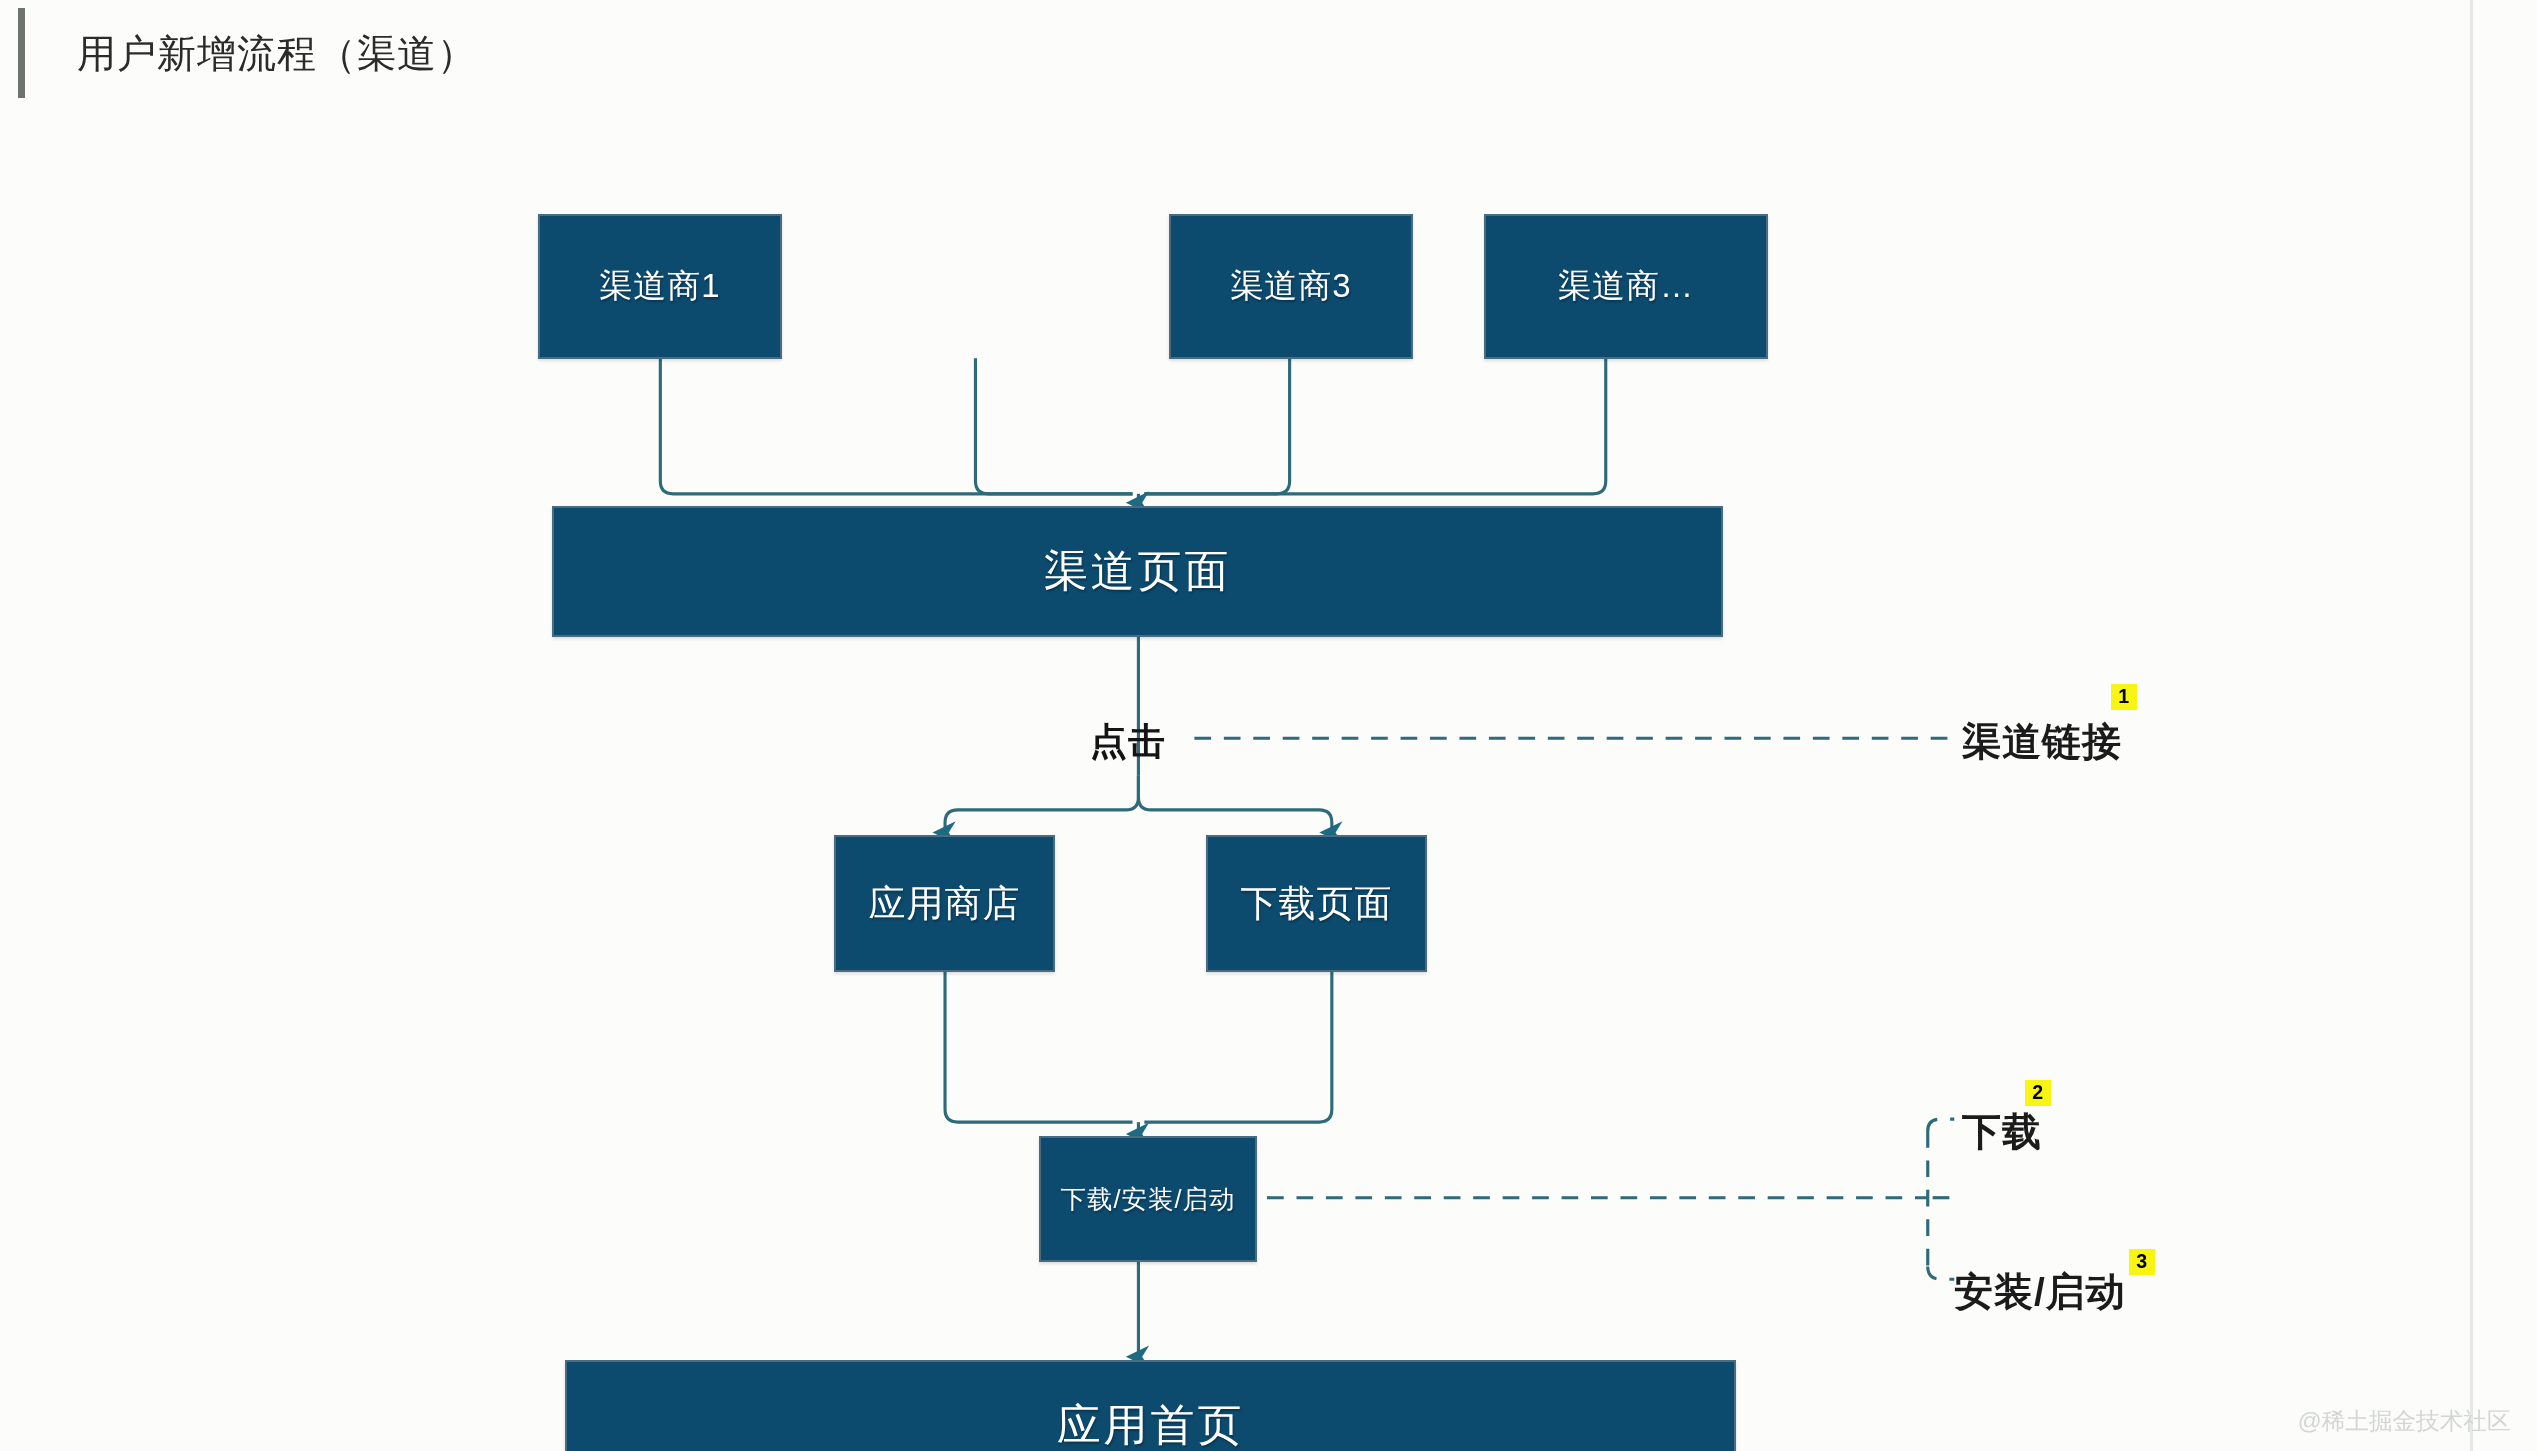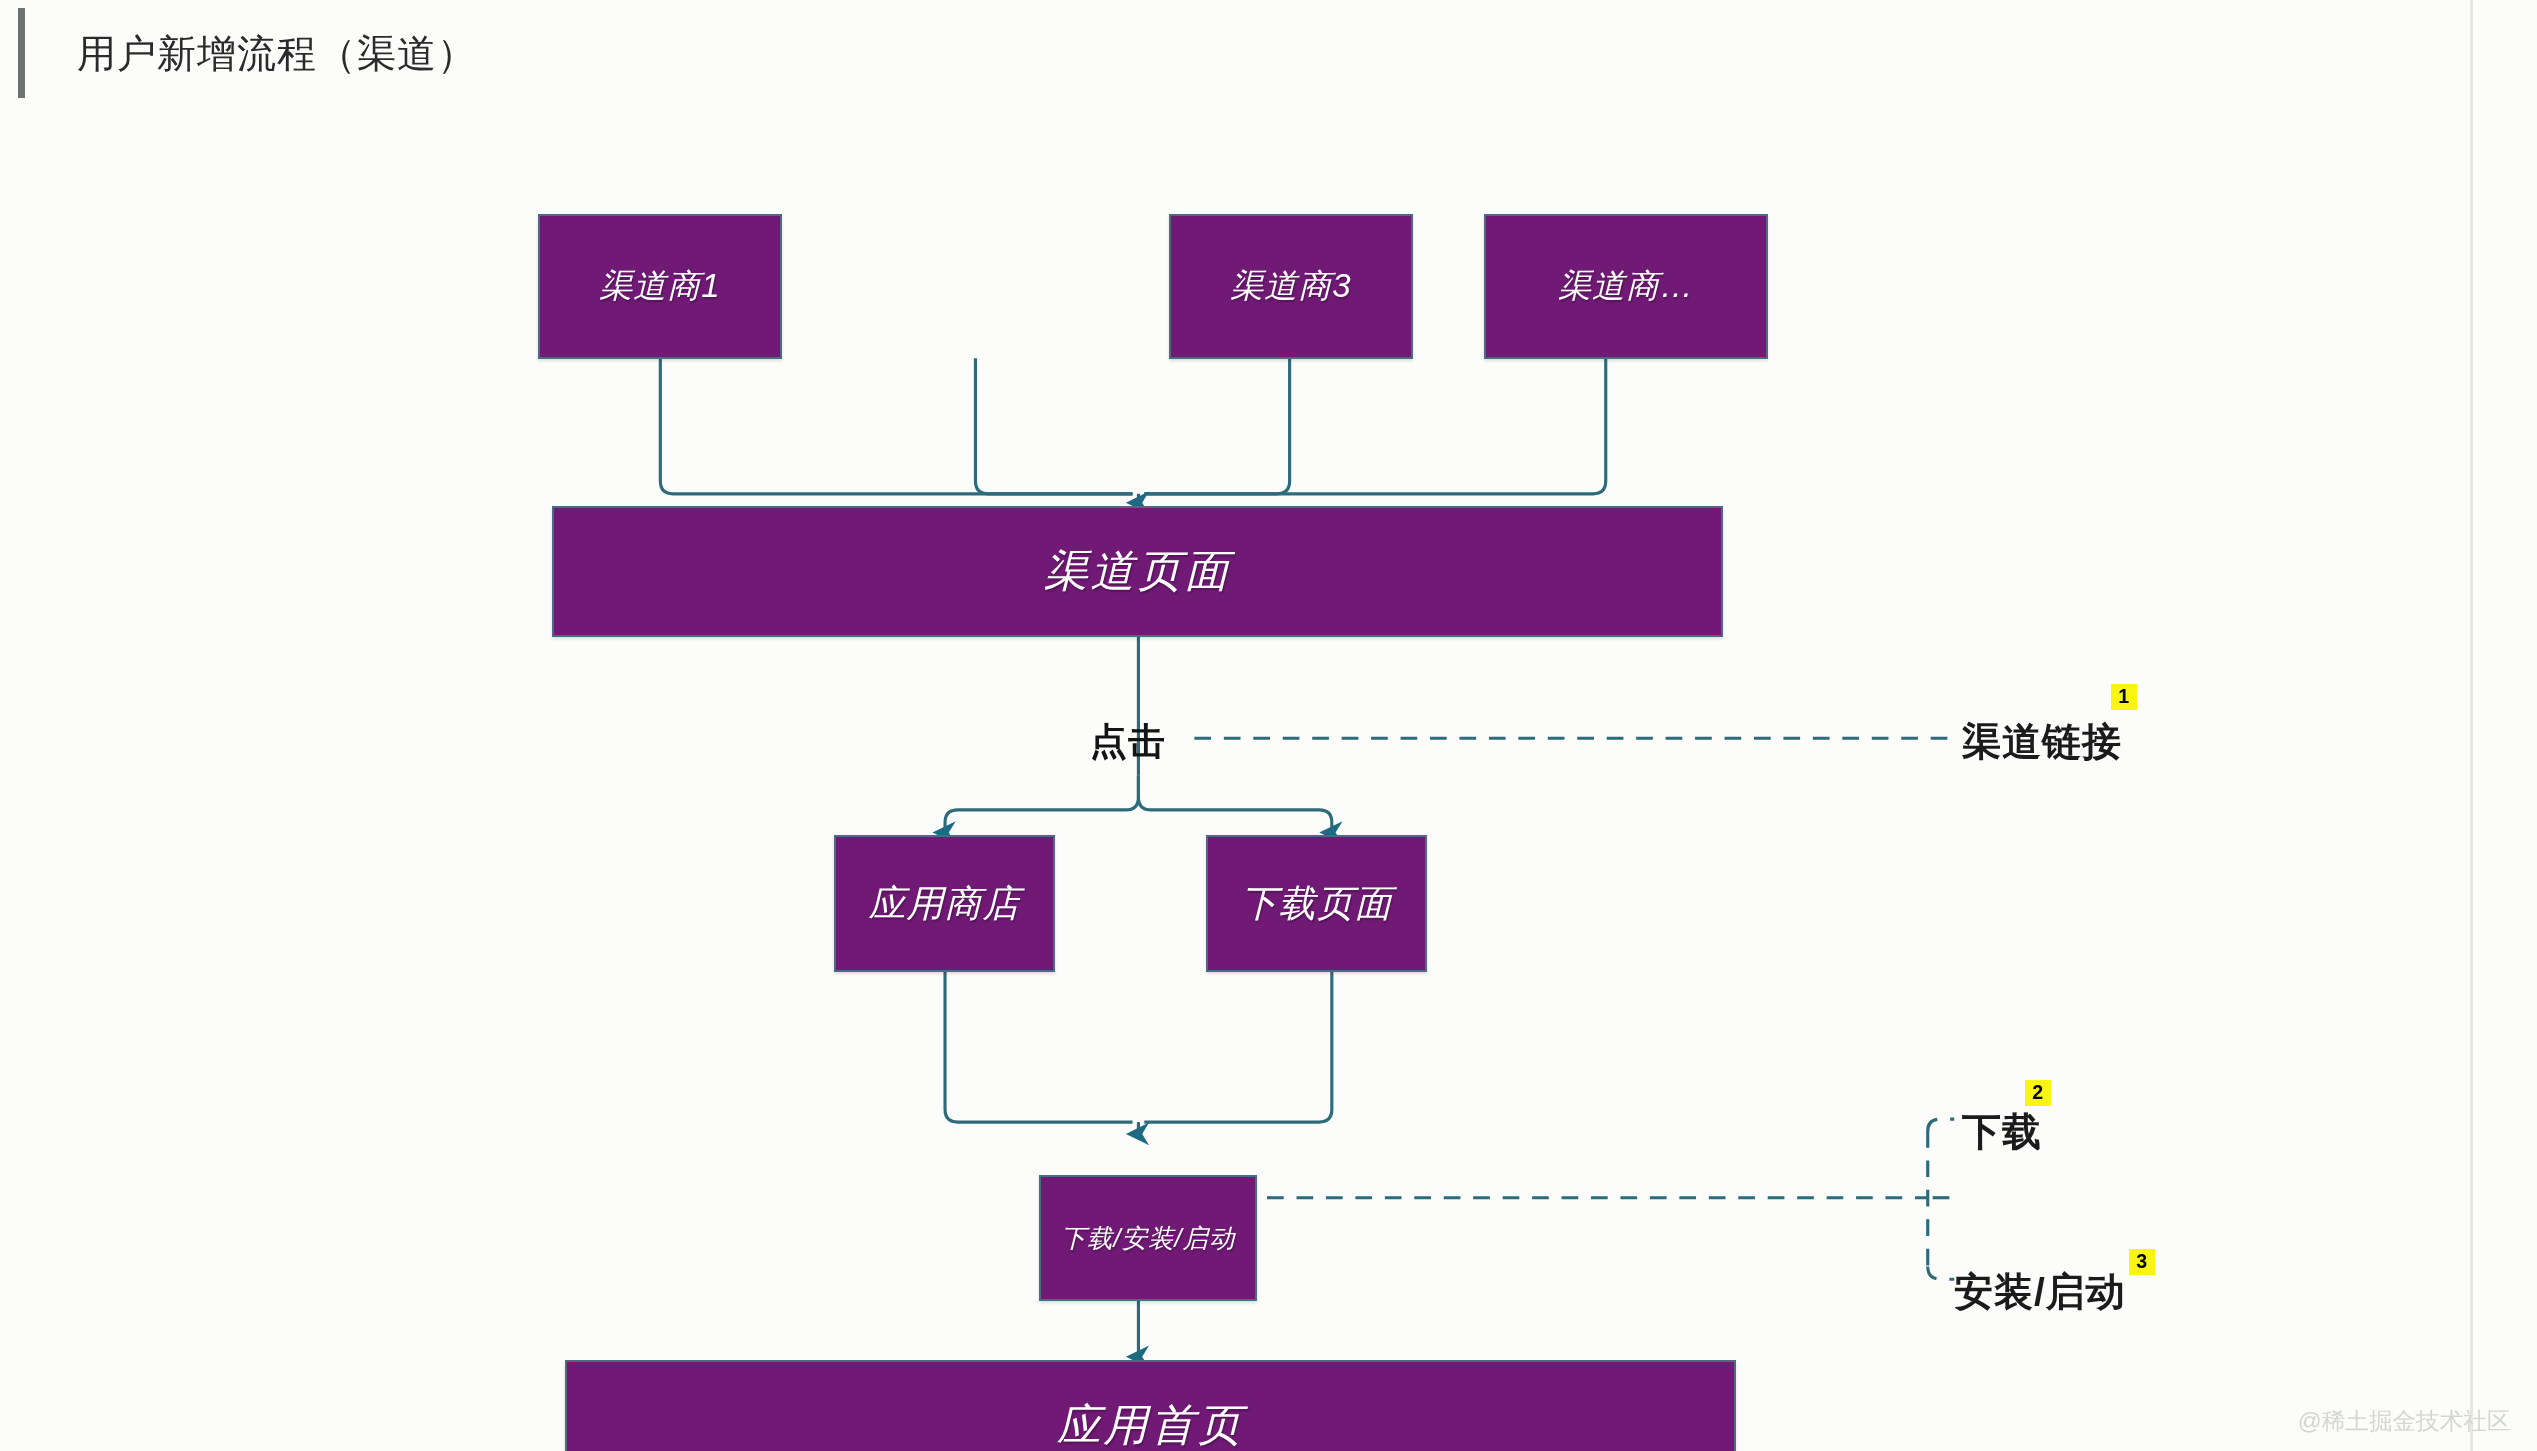--- a/index.html
+++ b/index.html
@@ -46,31 +46,30 @@
     top: 0;
     width: 2.9px;
     height: 1451px;
     background: #e6e8e5;
   }
 
   
   .node {
     position: absolute;
     box-sizing: border-box;
-    background: #701a75;
+    background: #0c4a6e;
     border: 2.9px solid #4a6b80;
     display: flex;
     align-items: center;
     justify-content: center;
     color: #ffffff;
     text-align: center;
     text-shadow: 1px 2px 2px rgba(0,0,0,0.28);
     letter-spacing: 1px;
     box-shadow: 0 2px 2.9px rgba(0,0,0,0.12);
-    font-style: italic;
   }
   .node.small   { font-size: 33px; }
   .node.medium  { font-size: 37px; }
   .node.tiny    { font-size: 25.5px; }
   .node.banner  { font-size: 44px; letter-spacing: 2.9px; }
 
   
   #wires {
     position: absolute;
     left: 0;
@@ -191,21 +190,21 @@
   <div class="wire-label" style="left:1090px; top:717px;">点击</div>
 
   <div class="node medium" style="left:834px; top:835px; width:221px; height:137px;">
     <span>应用商店</span>
   </div>
 
   <div class="node medium" style="left:1206px; top:835px; width:221px; height:137px;">
     <span>下载页面</span>
   </div>
 
-  <div class="node tiny" style="left:1039px; top:1136px; width:218px; height:126px;margin-top:39px;">
+  <div class="node tiny" style="left:1039px; top:1136px; width:218px; height:126px;">
     <span>下载/安装/启动</span>
   </div>
 
   <div class="node banner" style="left:565px; top:1360px; width:1171px; height:131px;">
     <span>应用首页</span>
   </div>
 
   <div class="annot" style="left:1962px; top:715px;">渠道链接</div>
   <div class="badge" style="left:2111px; top:684px;">1</div>
 

